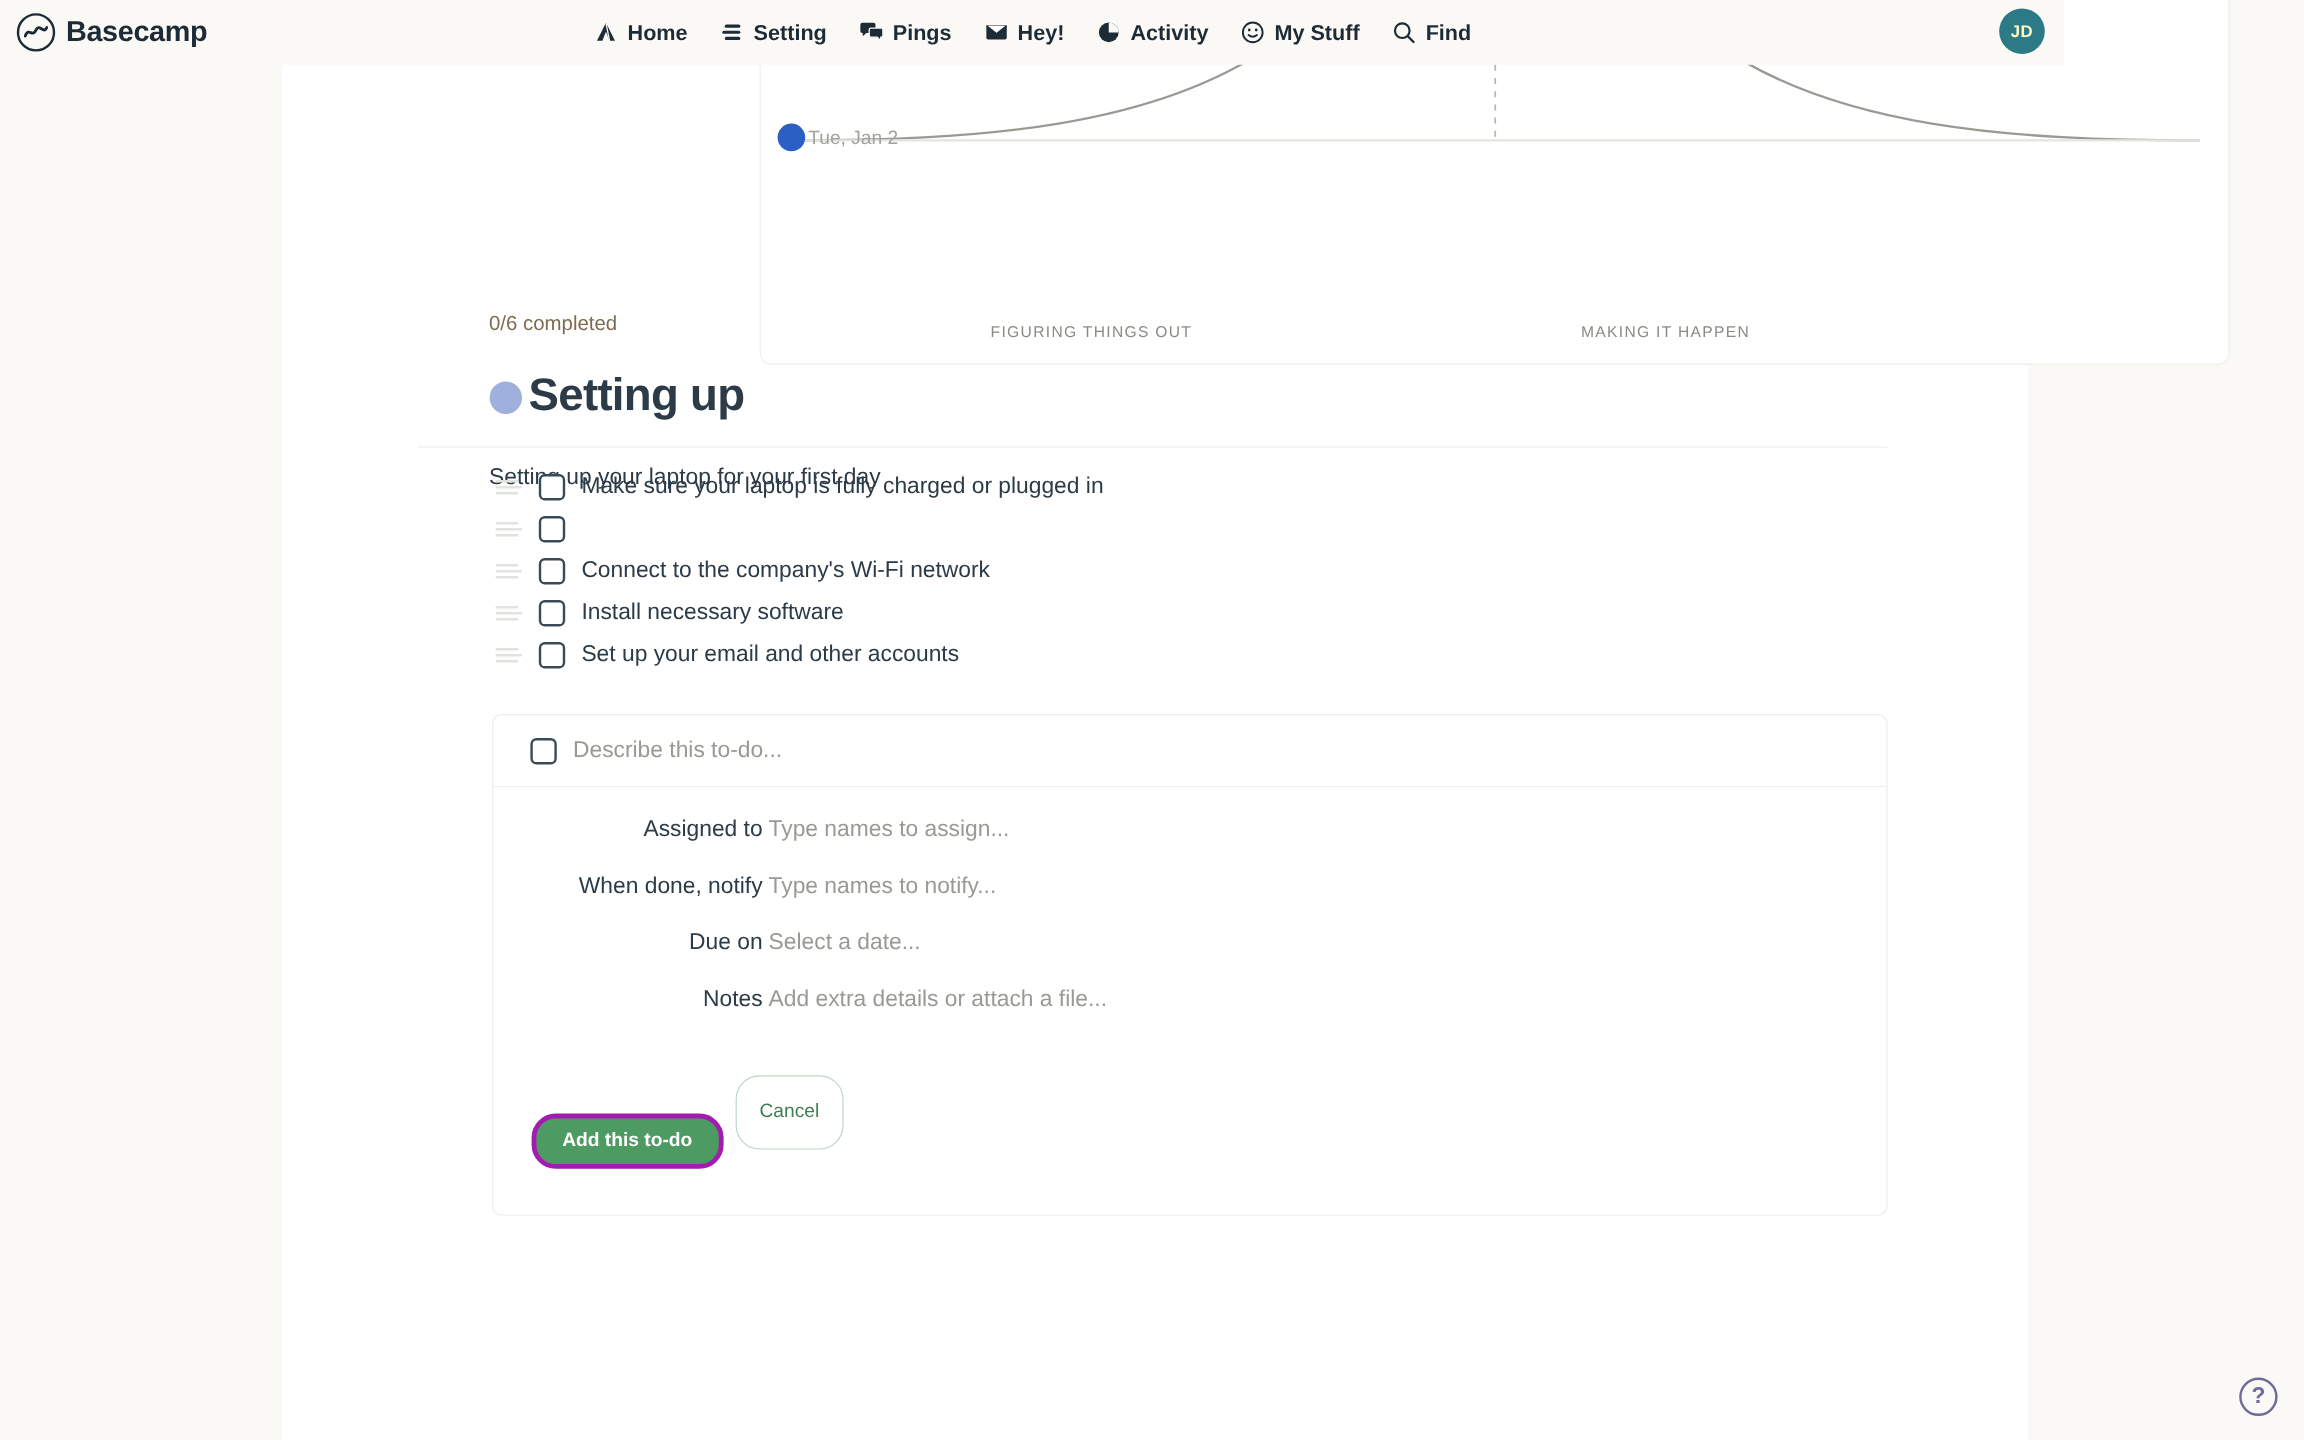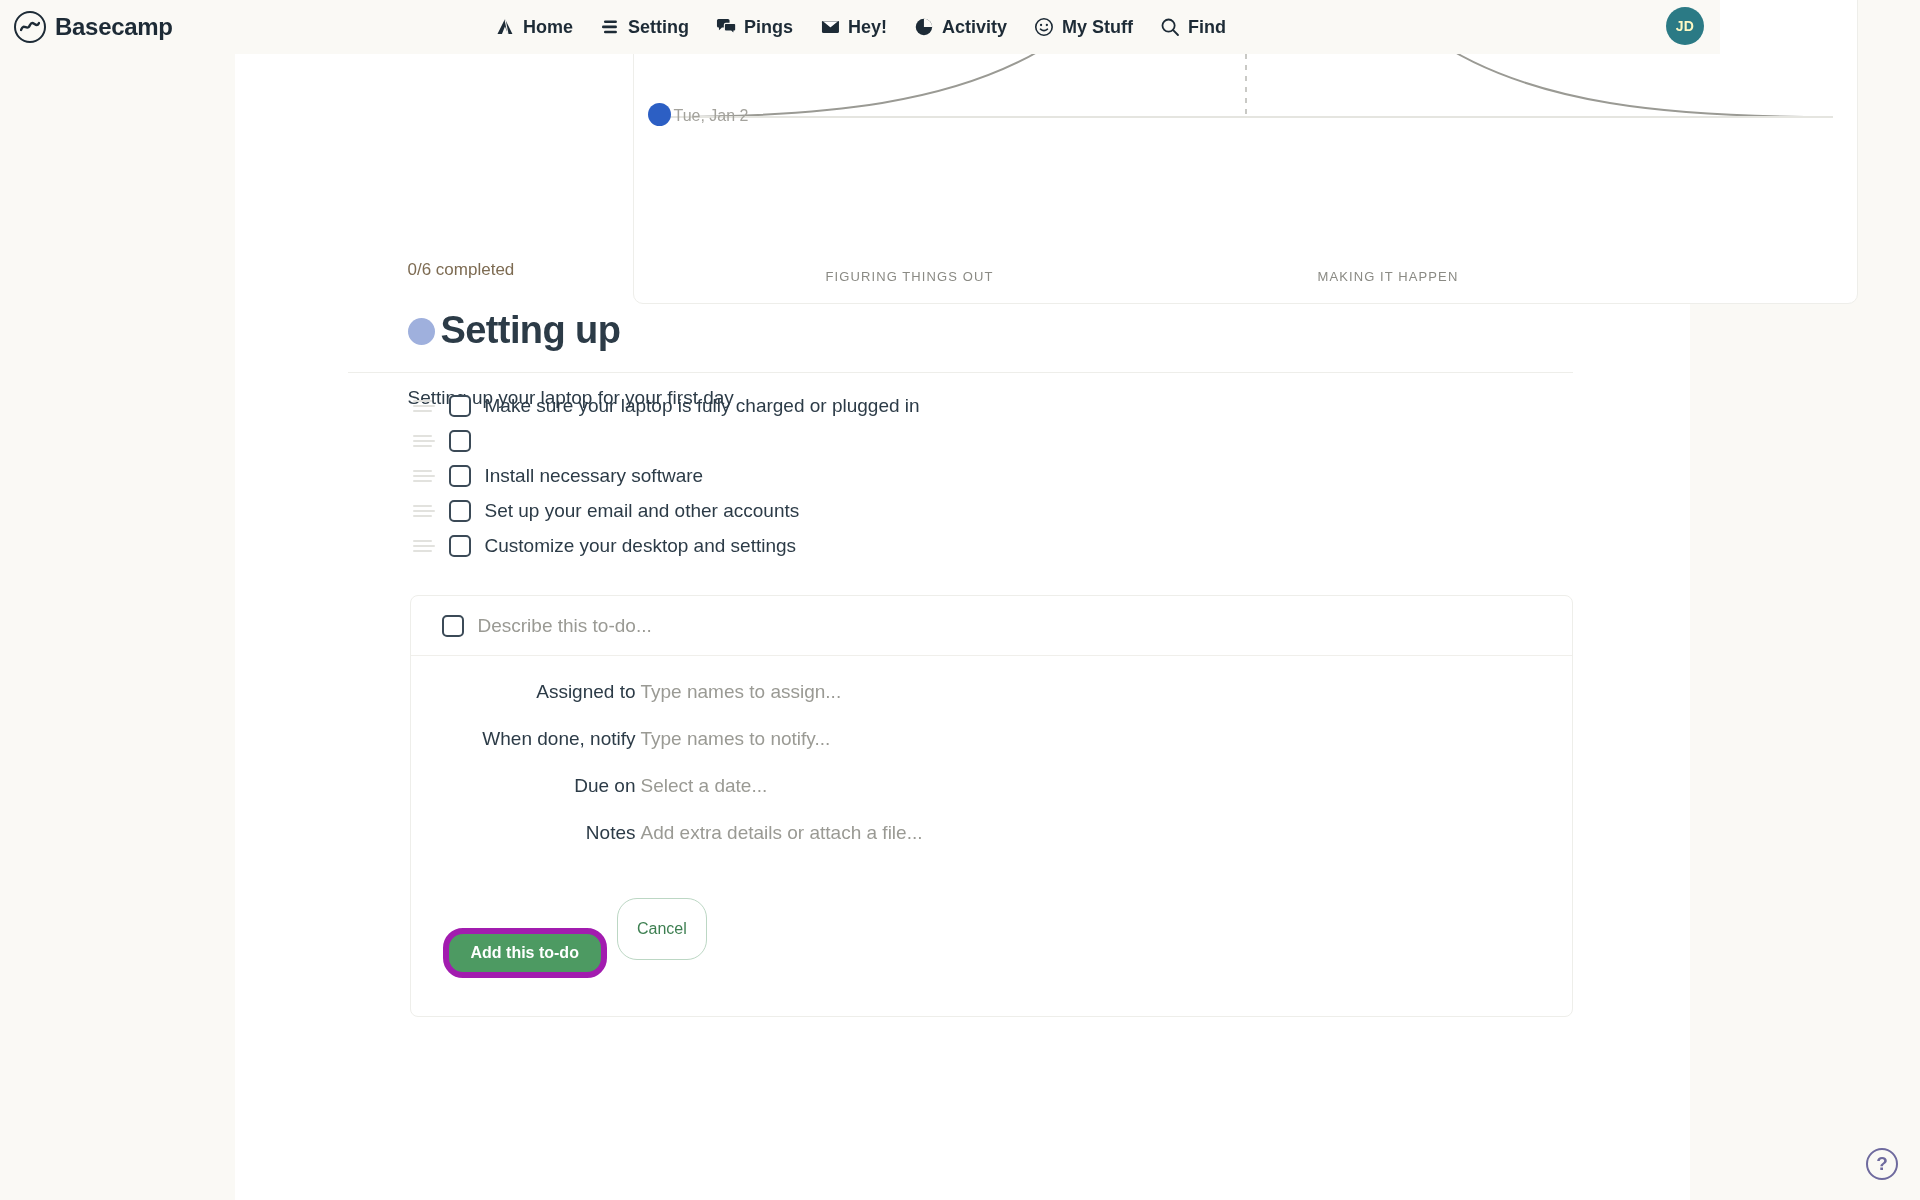--- a/index.html
+++ b/index.html
@@ -179,21 +179,21 @@
     font-size: 19px; color: #9a9a94;
     cursor: text;
   }
   .field.notes { height: 42px; }
   .formbtns {
     display: flex; align-items: center; gap: 10px;
     padding: 16px 0 22px 32px;
   }
   .btn-primary {
     background: #4d9a62; color: #ffffff;
-    border: 6px solid #a21caf; border-radius: 20px;
+    border: 4px solid #a21caf; border-radius: 20px;
     font-size: 16px; font-weight: bold;
     padding: 10px 22px; cursor: pointer;
     font-family: "Liberation Sans", sans-serif;
     margin-top: 48px;
   }
   .btn-secondary {
     background: #ffffff; color: #3d7f51;
     border: 1px solid #bcd7c4; border-radius: 20px;
     font-size: 16px;
     padding: 21px 19px; cursor: pointer;
@@ -358,50 +358,50 @@
 
       <div class="todorow">
         <span class="drag-handle">
           <span></span>
             <span></span>
             <span></span>
         </span>
         <span class="checkbox"></span>
       </div>
 
-
       <div class="todorow">
         <span class="drag-handle">
           <span></span>
             <span></span>
             <span></span>
         </span>
         <span class="checkbox"></span>
-        <span class="todotext">Install necessary software</span>
+        <span class="todotext">Connect to the company's Wi-Fi network</span>
       </div>
 
       <div class="todorow">
         <span class="drag-handle">
           <span></span>
             <span></span>
             <span></span>
         </span>
         <span class="checkbox"></span>
-        <span class="todotext">Set up your email and other accounts</span>
+        <span class="todotext">Install necessary software</span>
       </div>
 
       <div class="todorow">
         <span class="drag-handle">
           <span></span>
             <span></span>
             <span></span>
         </span>
         <span class="checkbox"></span>
-        <span class="todotext">Customize your desktop and settings</span>
-      </div>
+        <span class="todotext">Set up your email and other accounts</span>
+      </div>
+
 
     </div>
 
     <div class="newform">
 
       <div class="newform-head">
         <span class="checkbox"></span>
         <span class="newform-placeholder">Describe this to-do...</span>
       </div>
 

